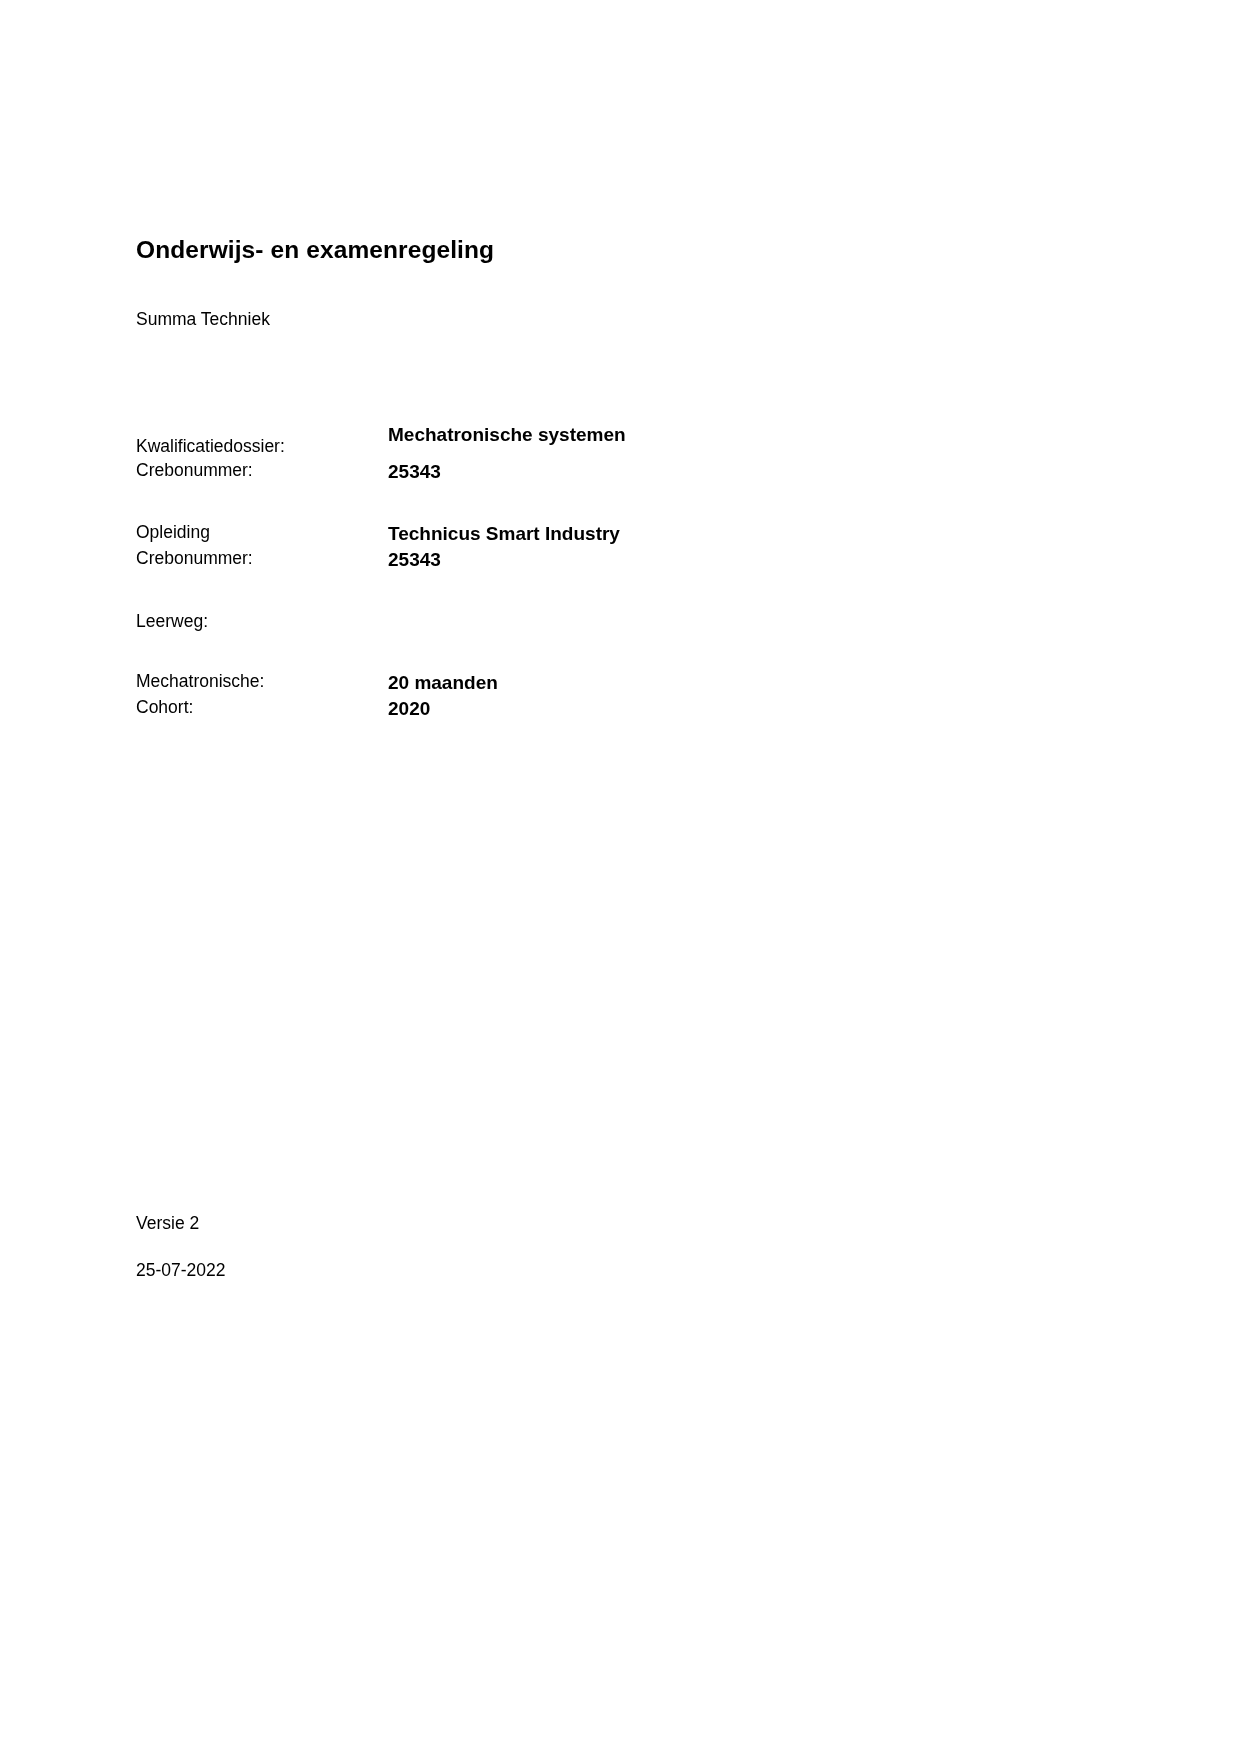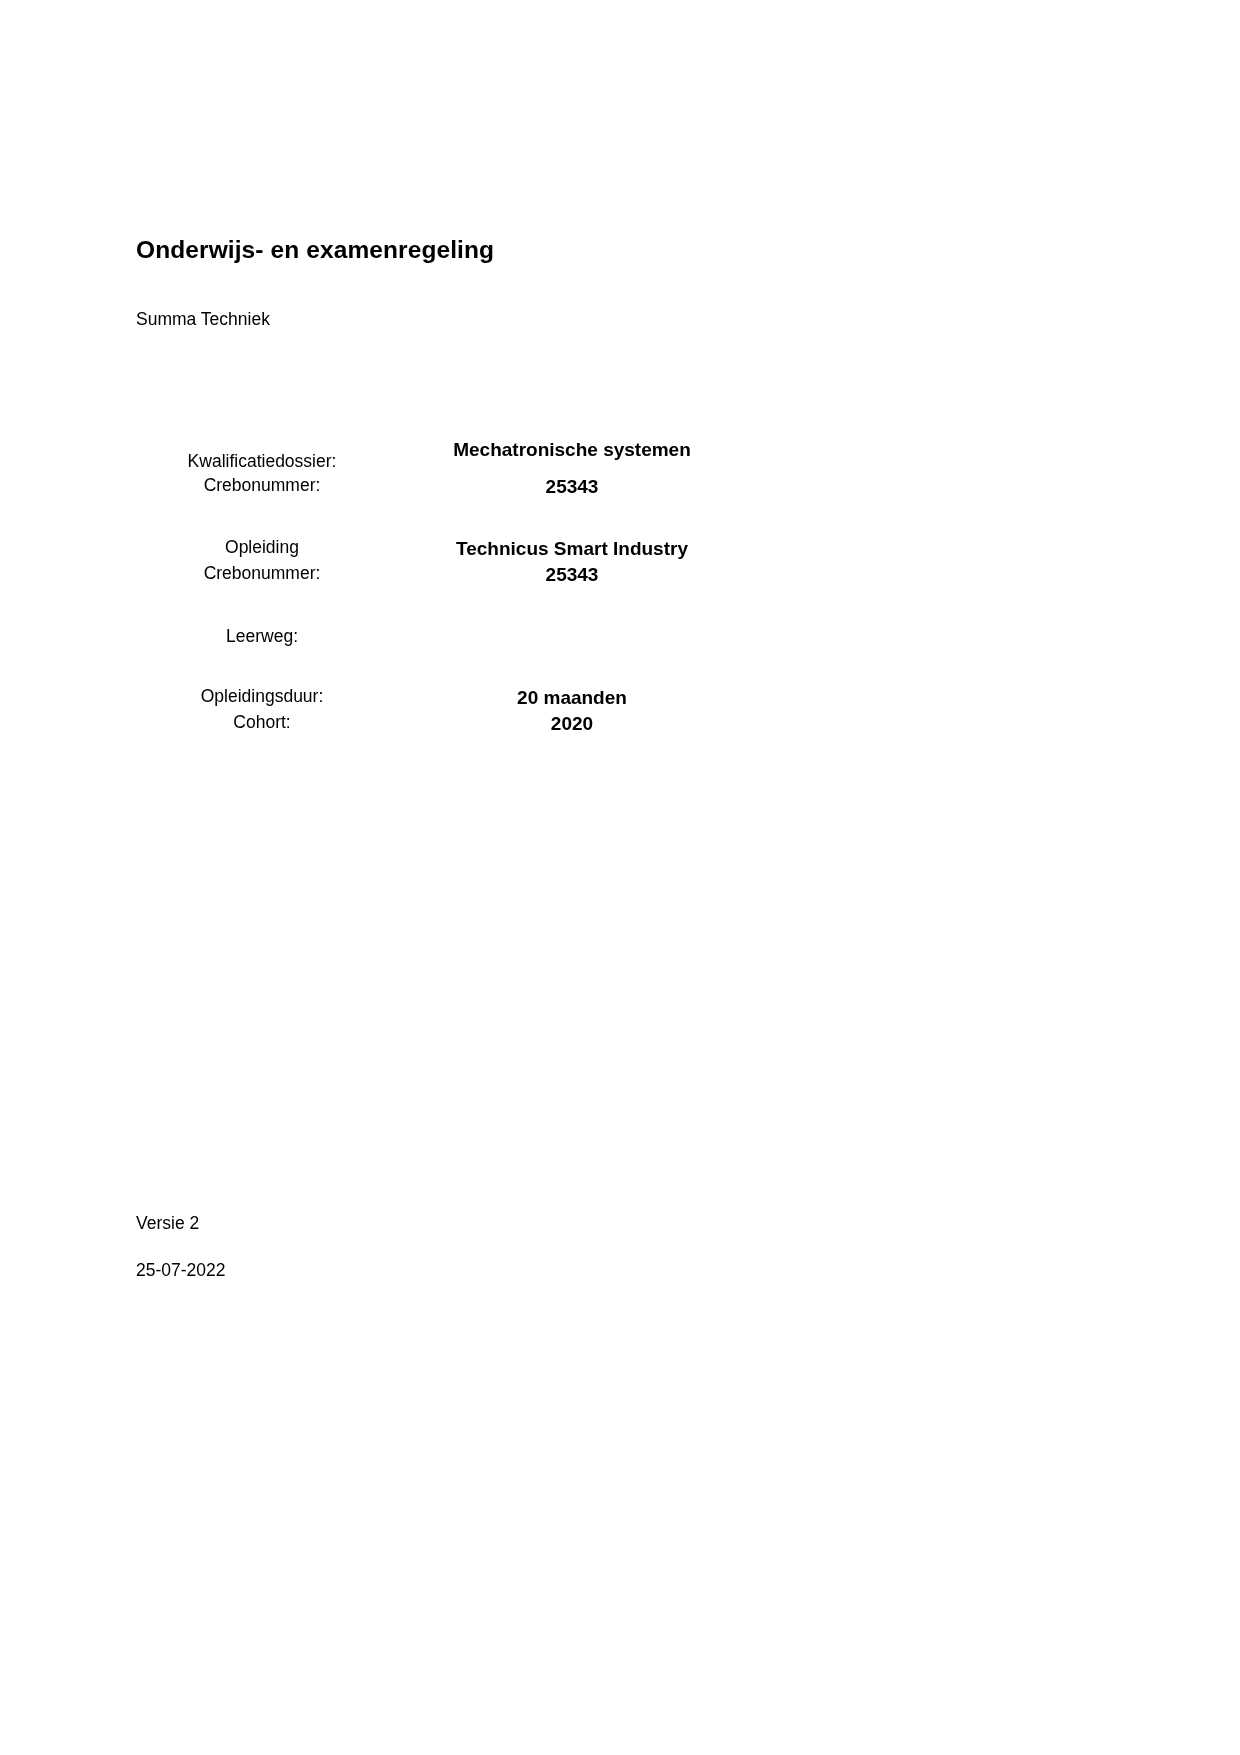--- a/index.html
+++ b/index.html
@@ -29,23 +29,22 @@
     position: absolute;
     left: 136px;
     top: 308px;
     font-size: 17.5px;
     line-height: 1.3;
     text-align: right;
   }
   .fields {
     position: absolute;
     left: 136px;
-    top: 437px;
+    top: 422px;
     width: 620px;
-    text-align: center;
   }
   .field-group {
     margin-bottom: 0px;
   }
   .field-row {
     display: flex;
     align-items: flex-start;
     line-height: 1.35;
     font-size: 17.5px;
   }
@@ -112,21 +111,21 @@
     <div class="field-group">
       <div class="field-row">
         <div class="field-label">Leerweg:</div>
       </div>
     </div>
 
     <div class="spacer-md"></div>
 
     <div class="field-group">
       <div class="field-row">
-        <div class="field-label">Opleidingsduur:</div>
+        <div class="field-label">Mechatronische:</div>
         <div class="field-value">20 maanden</div>
       </div>
       <div class="field-row">
         <div class="field-label">Cohort:</div>
         <div class="field-value">2020</div>
       </div>
     </div>
 
   </div>
 

